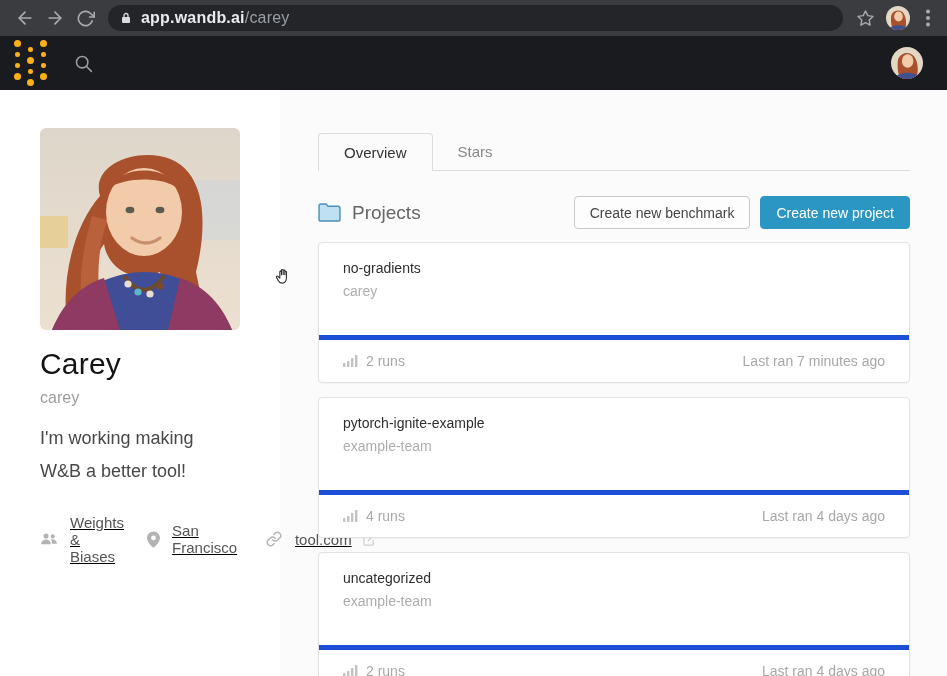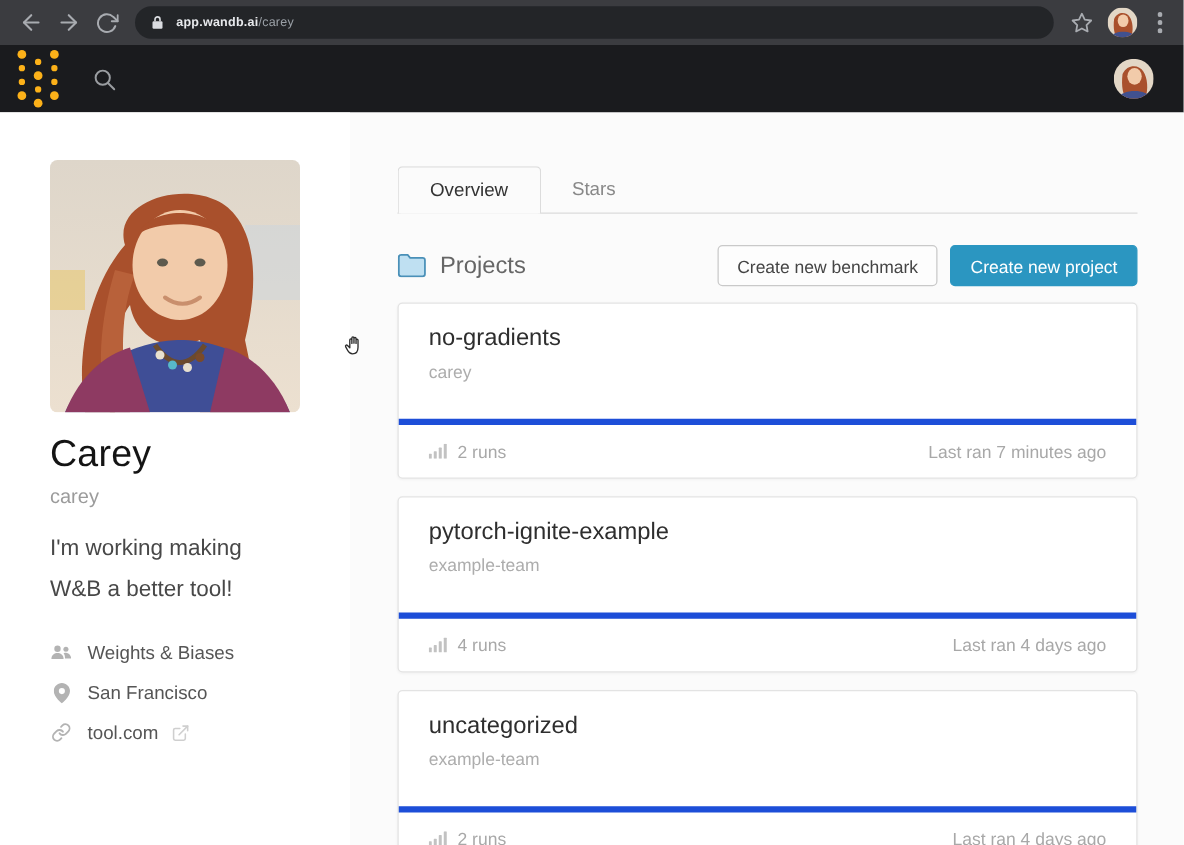--- a/index.html
+++ b/index.html
@@ -5,21 +5,21 @@
   * { margin:0; padding:0; box-sizing:border-box; }
   html,body { width:947px; height:676px; overflow:hidden; }
   body { font-family:"Liberation Sans", sans-serif; position:relative; background:#fff; }
 
   
   .chrome { height:36px; background:#3b3c40; display:flex; align-items:center; padding:0 10px; }
   .chrome .navbtn { width:30px; height:30px; display:flex; align-items:center; justify-content:center; flex:0 0 auto; cursor:pointer; }
   .chrome svg { display:block; }
   .addr-pill { flex:1 1 auto; height:26px; background:#232528; border-radius:13px; display:flex; align-items:center; padding:0 12px; margin:0 10px 0 8px; }
   .addr-pill .lock { margin-right:9px; display:flex; }
-  .url { font-size:10px; letter-spacing:.2px; white-space:nowrap; }
+  .url { font-size:16px; letter-spacing:.2px; white-space:nowrap; }
   .url .host { color:#e8eaed; font-weight:bold; }
   .url .path { color:#9aa0a6; }
   .chrome-right { display:flex; align-items:center; gap:9px; flex:0 0 auto; }
   .mini-avatar { width:24px; height:24px; border-radius:50%; overflow:hidden; flex:0 0 auto; }
 
   
   .navbar { height:54px; background:#1a1b1e; display:flex; align-items:center; padding:0 12px 0 12px; }
   .logo { display:flex; gap:6px; margin-left:2px; }
   .logo .col { display:flex; flex-direction:column; align-items:center; gap:4px; }
   .logo .col.mid { margin-top:6px; }
@@ -31,21 +31,21 @@
   .nav-avatar { width:32px; height:32px; border-radius:50%; overflow:hidden; margin-right:12px; cursor:pointer; }
 
   
   .page { display:flex; height:586px; background:#fbfbfb; }
   .sidebar { width:280px; background:#fff; padding:38px 0 0 40px; flex:0 0 auto; }
   .photo { width:200px; height:202px; border-radius:6px; overflow:hidden; }
   .photo svg { display:block; }
   .profile-name { font-size:30px; font-weight:400; color:#141414; margin-top:17px; letter-spacing:.2px; }
   .profile-username { font-size:16px; color:#9b9b9b; margin-top:8px; }
   .profile-bio { font-size:18px; color:#484848; margin-top:15px; width:196px; line-height:1.85; }
-  .details { margin-top:25px; display:flex; flex-direction:column; gap:15px; }
+  .details { margin-top:25px; display:flex; flex-direction:row; gap:23px;text-decoration:underline; }
   .detail-row { display:flex; align-items:center; }
   .detail-row .dicon { width:18px; display:flex; justify-content:center; margin-right:12px; }
   .detail-row .dlabel { font-size:15px; color:#555; }
   .ext-icon { margin-left:10px; display:flex; }
 
   .main { margin-left:38px; width:592px; padding-top:43px; }
 
   
   .tabs { display:flex; align-items:flex-end; border-bottom:1px solid #dcdcdc; height:38px; }
   .tab { height:38px; padding:0 25px; display:flex; align-items:center; font-size:15px; cursor:pointer;margin-top:28px; }
@@ -57,21 +57,21 @@
   .projects-title { font-size:19px; color:#666; margin-left:11px; }
   .ph-spacer { flex:1; }
   .btn { height:33px; border-radius:4px; font-size:14px; display:flex; align-items:center; padding:0 15px; cursor:pointer; font-family:"Liberation Sans", sans-serif; }
   .btn.secondary { background:#fdfdfd; border:1px solid #c9c9c9; color:#454545; }
   .btn.primary { background:#2b96c1; border:1px solid #2b96c1; color:#fff; margin-left:10px; }
 
   
   .cards { margin-top:13px; display:flex; flex-direction:column; gap:14px; }
   .card { background:#fff; border:1px solid #e3e3e3; border-radius:4px; box-shadow:0 1px 2px rgba(0,0,0,.04); cursor:pointer; }
   .card-body { padding:17px 24px 15px 24px; height:92px; }
-  .card-title { font-size:19px; color:#2e2e2e; }
+  .card-title { font-size:14px; color:#2e2e2e; }
   .card-owner { font-size:14px; color:#adadad; margin-top:7px; }
   .card-footer { border-top:5px solid #1d4ed8; padding:13px 24px; display:flex; align-items:center; justify-content:space-between; }
   .runs { display:flex; align-items:center; gap:8px; font-size:14px; color:#a8a8a8; }
   .last-ran { font-size:14px; color:#a8a8a8; }
 
   
   .hand-cursor { position:absolute; left:273px; top:266px; pointer-events:none; }
 </style>
 </head>
 <body>

